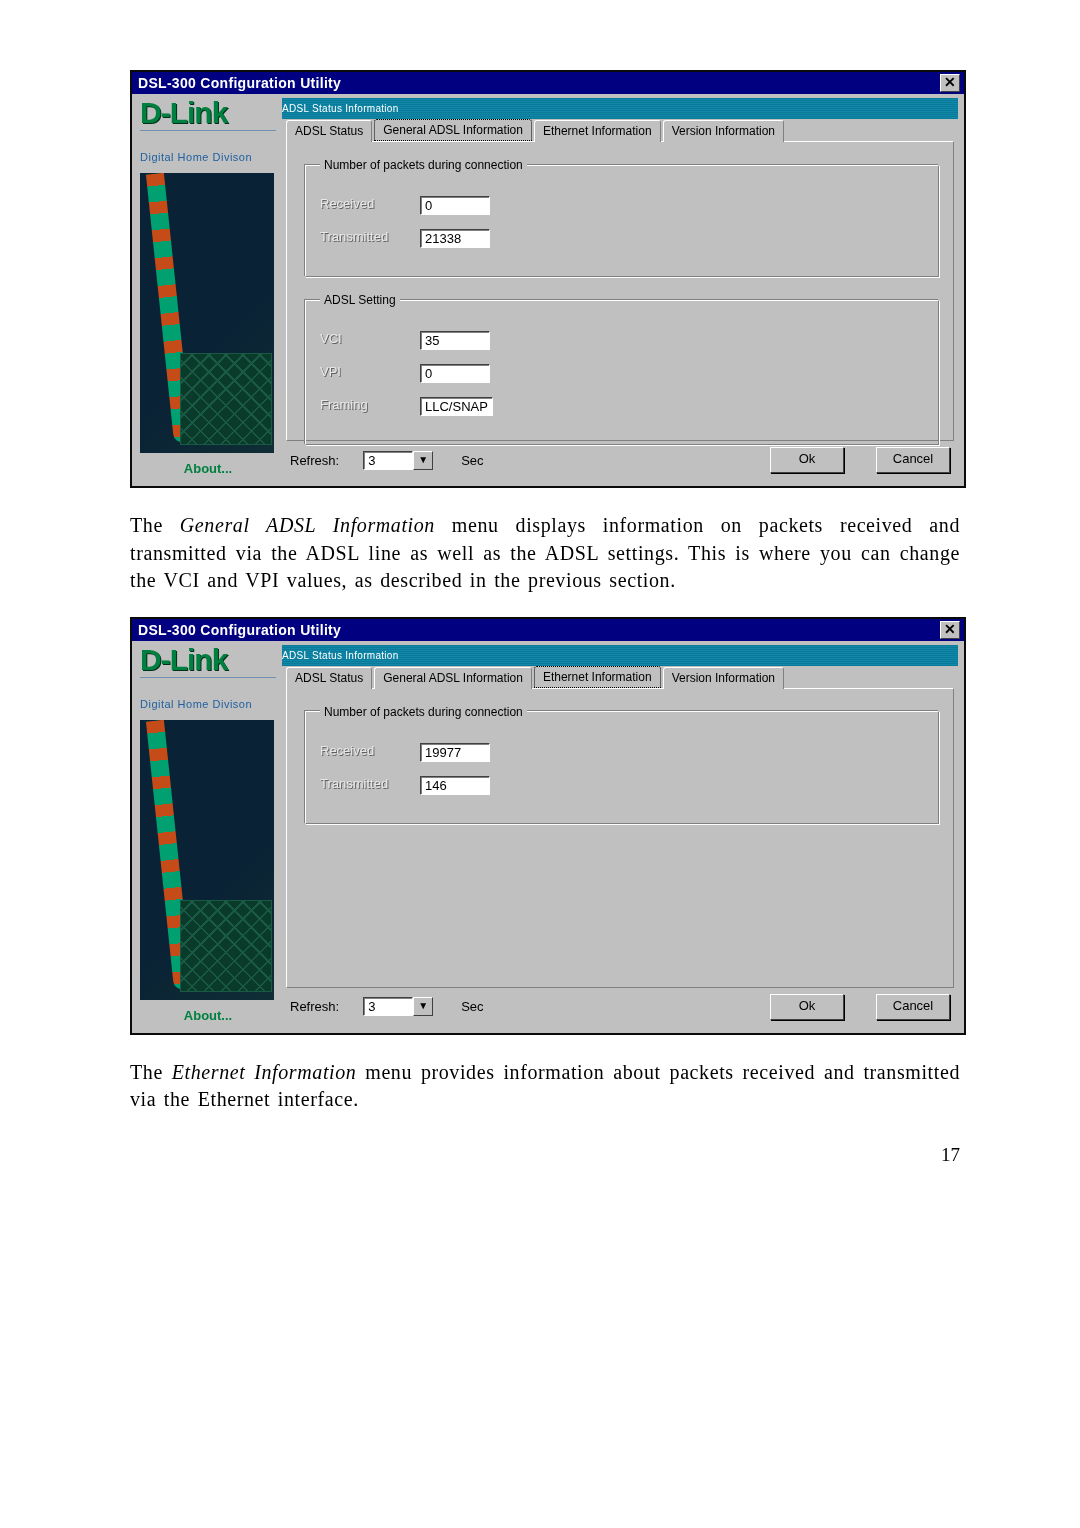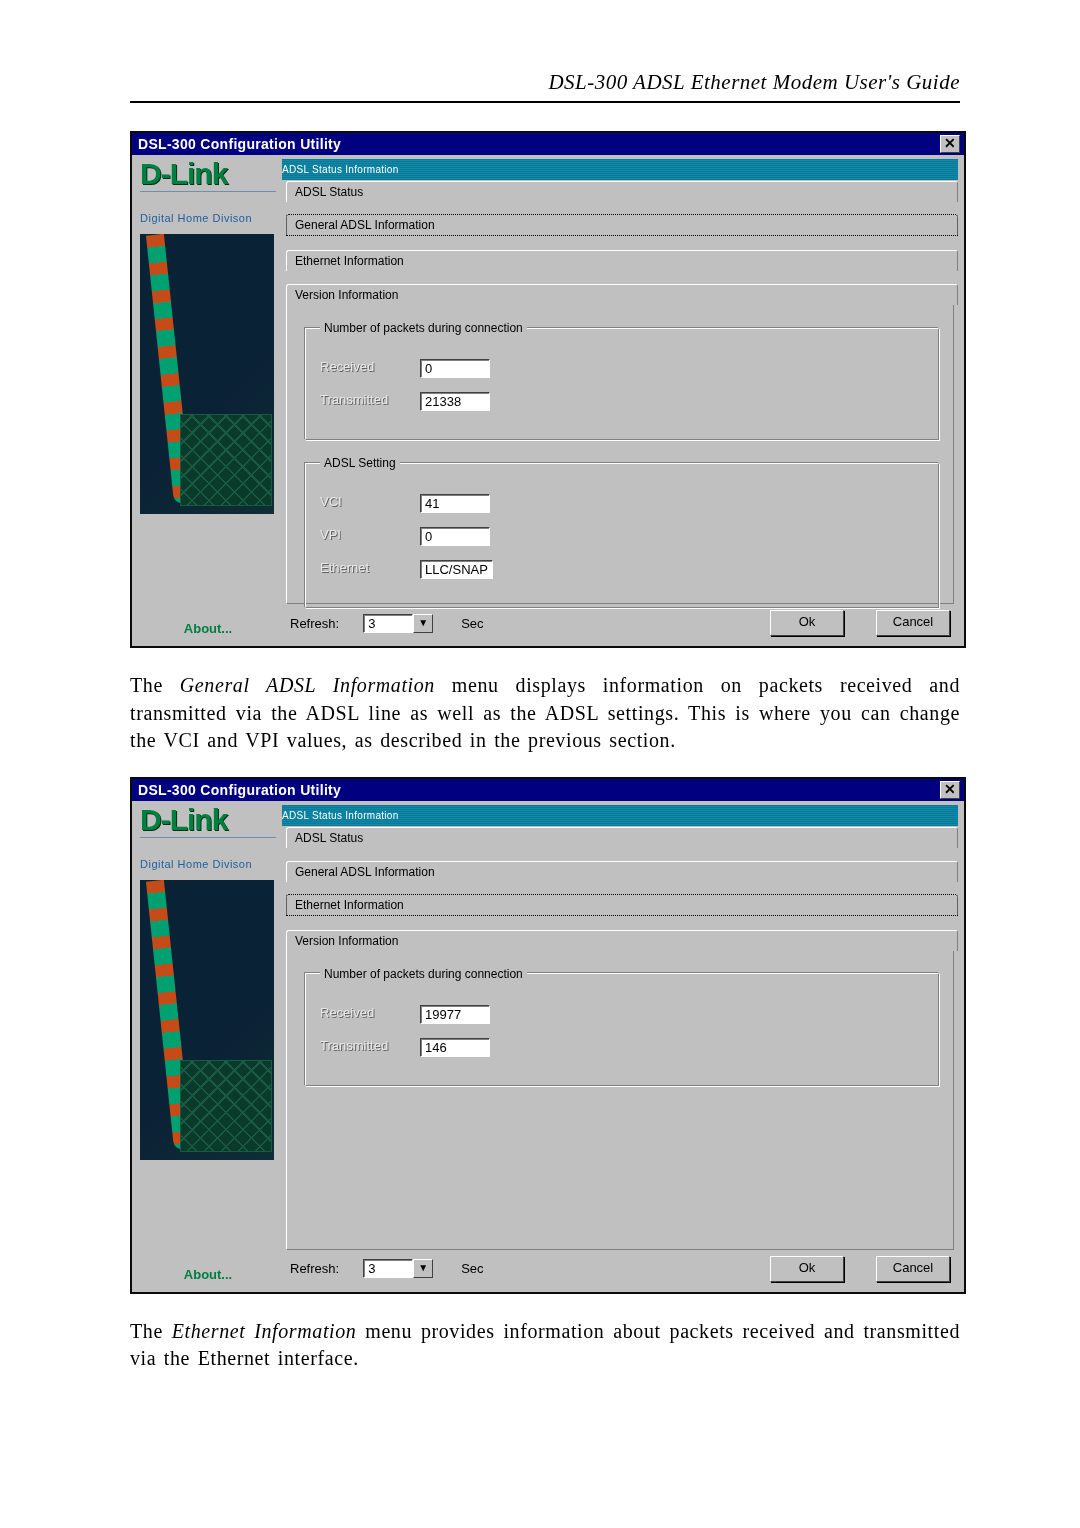--- a/index.html
+++ b/index.html
@@ -136,24 +136,23 @@
     color: #fff;
     font-family: Tahoma, Arial, sans-serif;
     font-size: 10px;
     text-align: left;
     padding: 5px 0;
     letter-spacing: .3px;
     margin-top: 4px;
   }
   .tabs {
     display: flex;
-    gap: 13px;
+    gap: 2px;
     padding-left: 4px;
     margin-top: 0;
-    flex-direction: column;
   }
   .tab {
     border: 1px solid #808080;
     border-bottom: none;
     border-top-color: #fff;
     border-left-color: #fff;
     background: #c0c0c0;
     padding: 3px 8px;
     font-size: 12px;
     border-radius: 3px 3px 0 0;
@@ -272,21 +271,20 @@
     font-family: "Times New Roman", serif;
     font-size: 19px;
     margin-top: 30px;
   }
 </style>
 </head>
 <body>
 
 <div class="page">
 
-  <div class="header-row">DSL-300 ADSL Ethernet Modem User's Guide</div>
 
   <div class="dialog">
     <div class="titlebar">
       <span>DSL-300 Configuration Utility</span>
       <span class="close-box">✕</span>
     </div>
     <div class="body">
       <div class="leftcol">
         <div class="brand">D-Link</div>
         <div class="brand-sub">Digital Home Divison</div>
@@ -313,28 +311,28 @@
             </div>
             <div class="row">
               <span class="lbl">Transmitted</span>
               <span class="sunken">21338</span>
             </div>
           </fieldset>
           <fieldset class="group">
             <legend>ADSL Setting</legend>
             <div class="row">
               <span class="lbl">VCI</span>
-              <span class="sunken">41</span>
+              <span class="sunken">35</span>
             </div>
             <div class="row">
               <span class="lbl">VPI</span>
               <span class="sunken">0</span>
             </div>
             <div class="row">
-              <span class="lbl">Ethernet</span>
+              <span class="lbl">Framing</span>
               <span class="sunken">LLC/SNAP</span>
             </div>
           </fieldset>
         </div>
         <div class="bottomrow">
           <span class="reflbl">Refresh:</span>
           <span class="refbox">
             <span class="refval">3</span>
             <span class="refbtn">▼</span>
           </span>
@@ -399,13 +397,14 @@
           <span class="winbtn">Cancel</span>
         </div>
       </div>
     </div>
   </div>
 
   <p class="para">
     <span>The </span><em>Ethernet Information</em><span> menu provides information about packets received and transmitted via the Ethernet interface.</span>
   </p>
 
+  <div class="pagenum">17</div>
 </div>
 
 </body></html>

